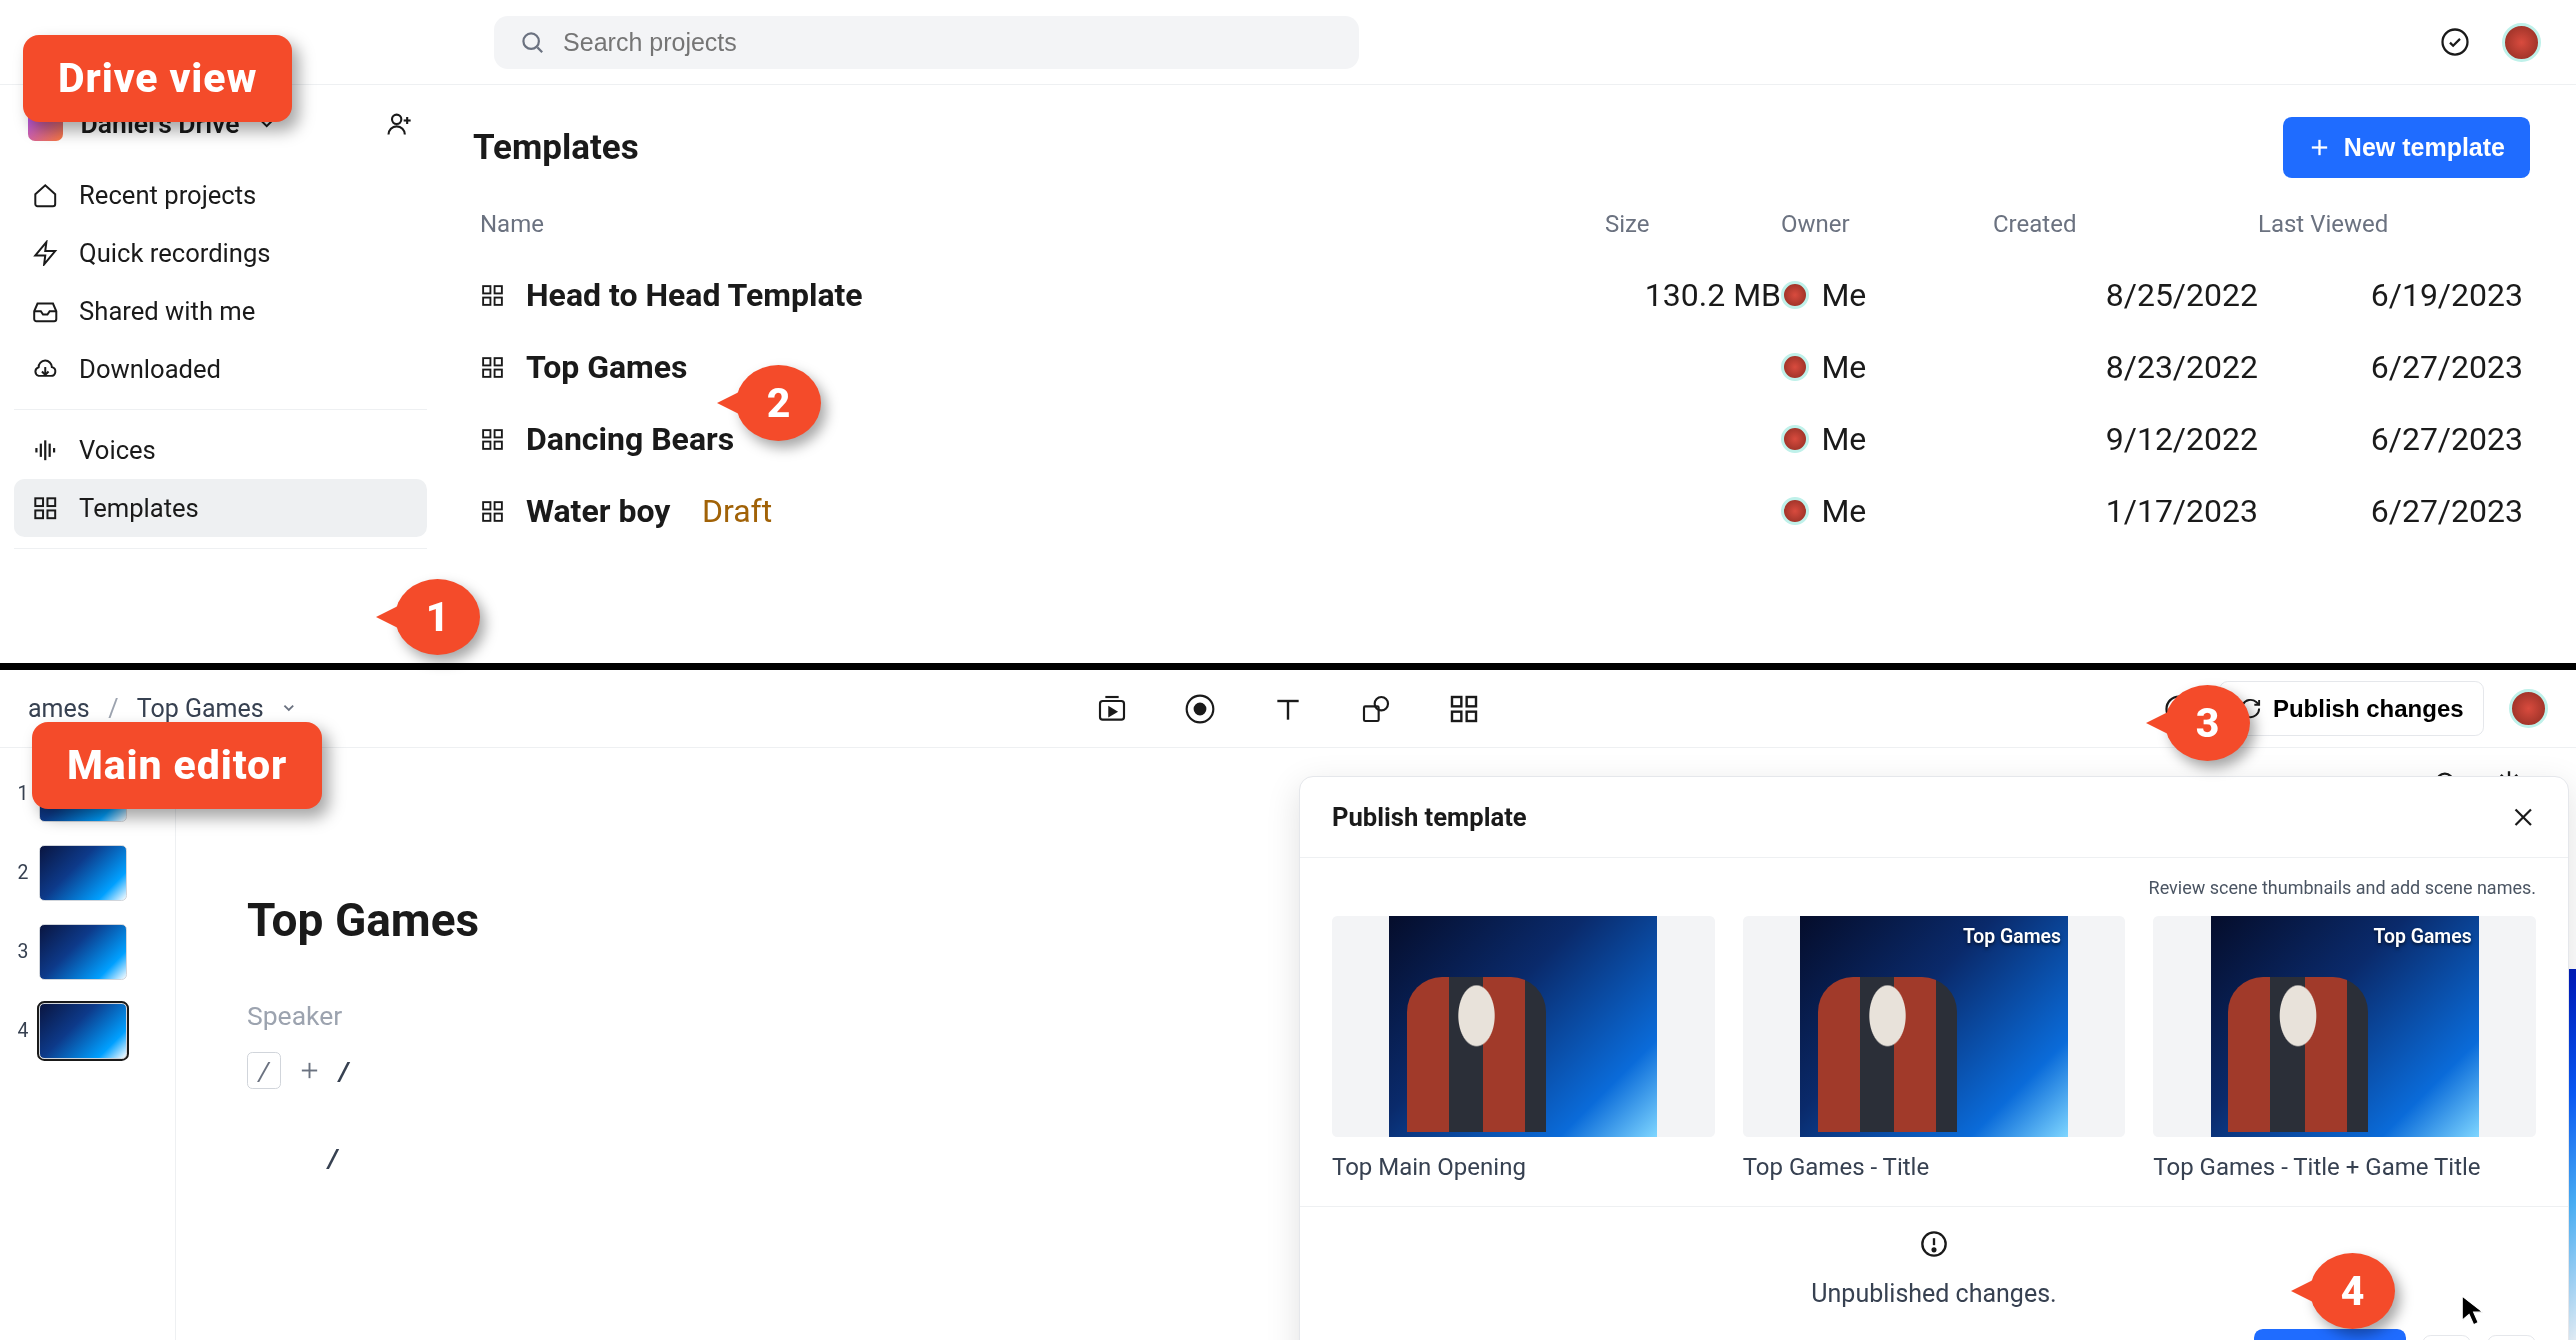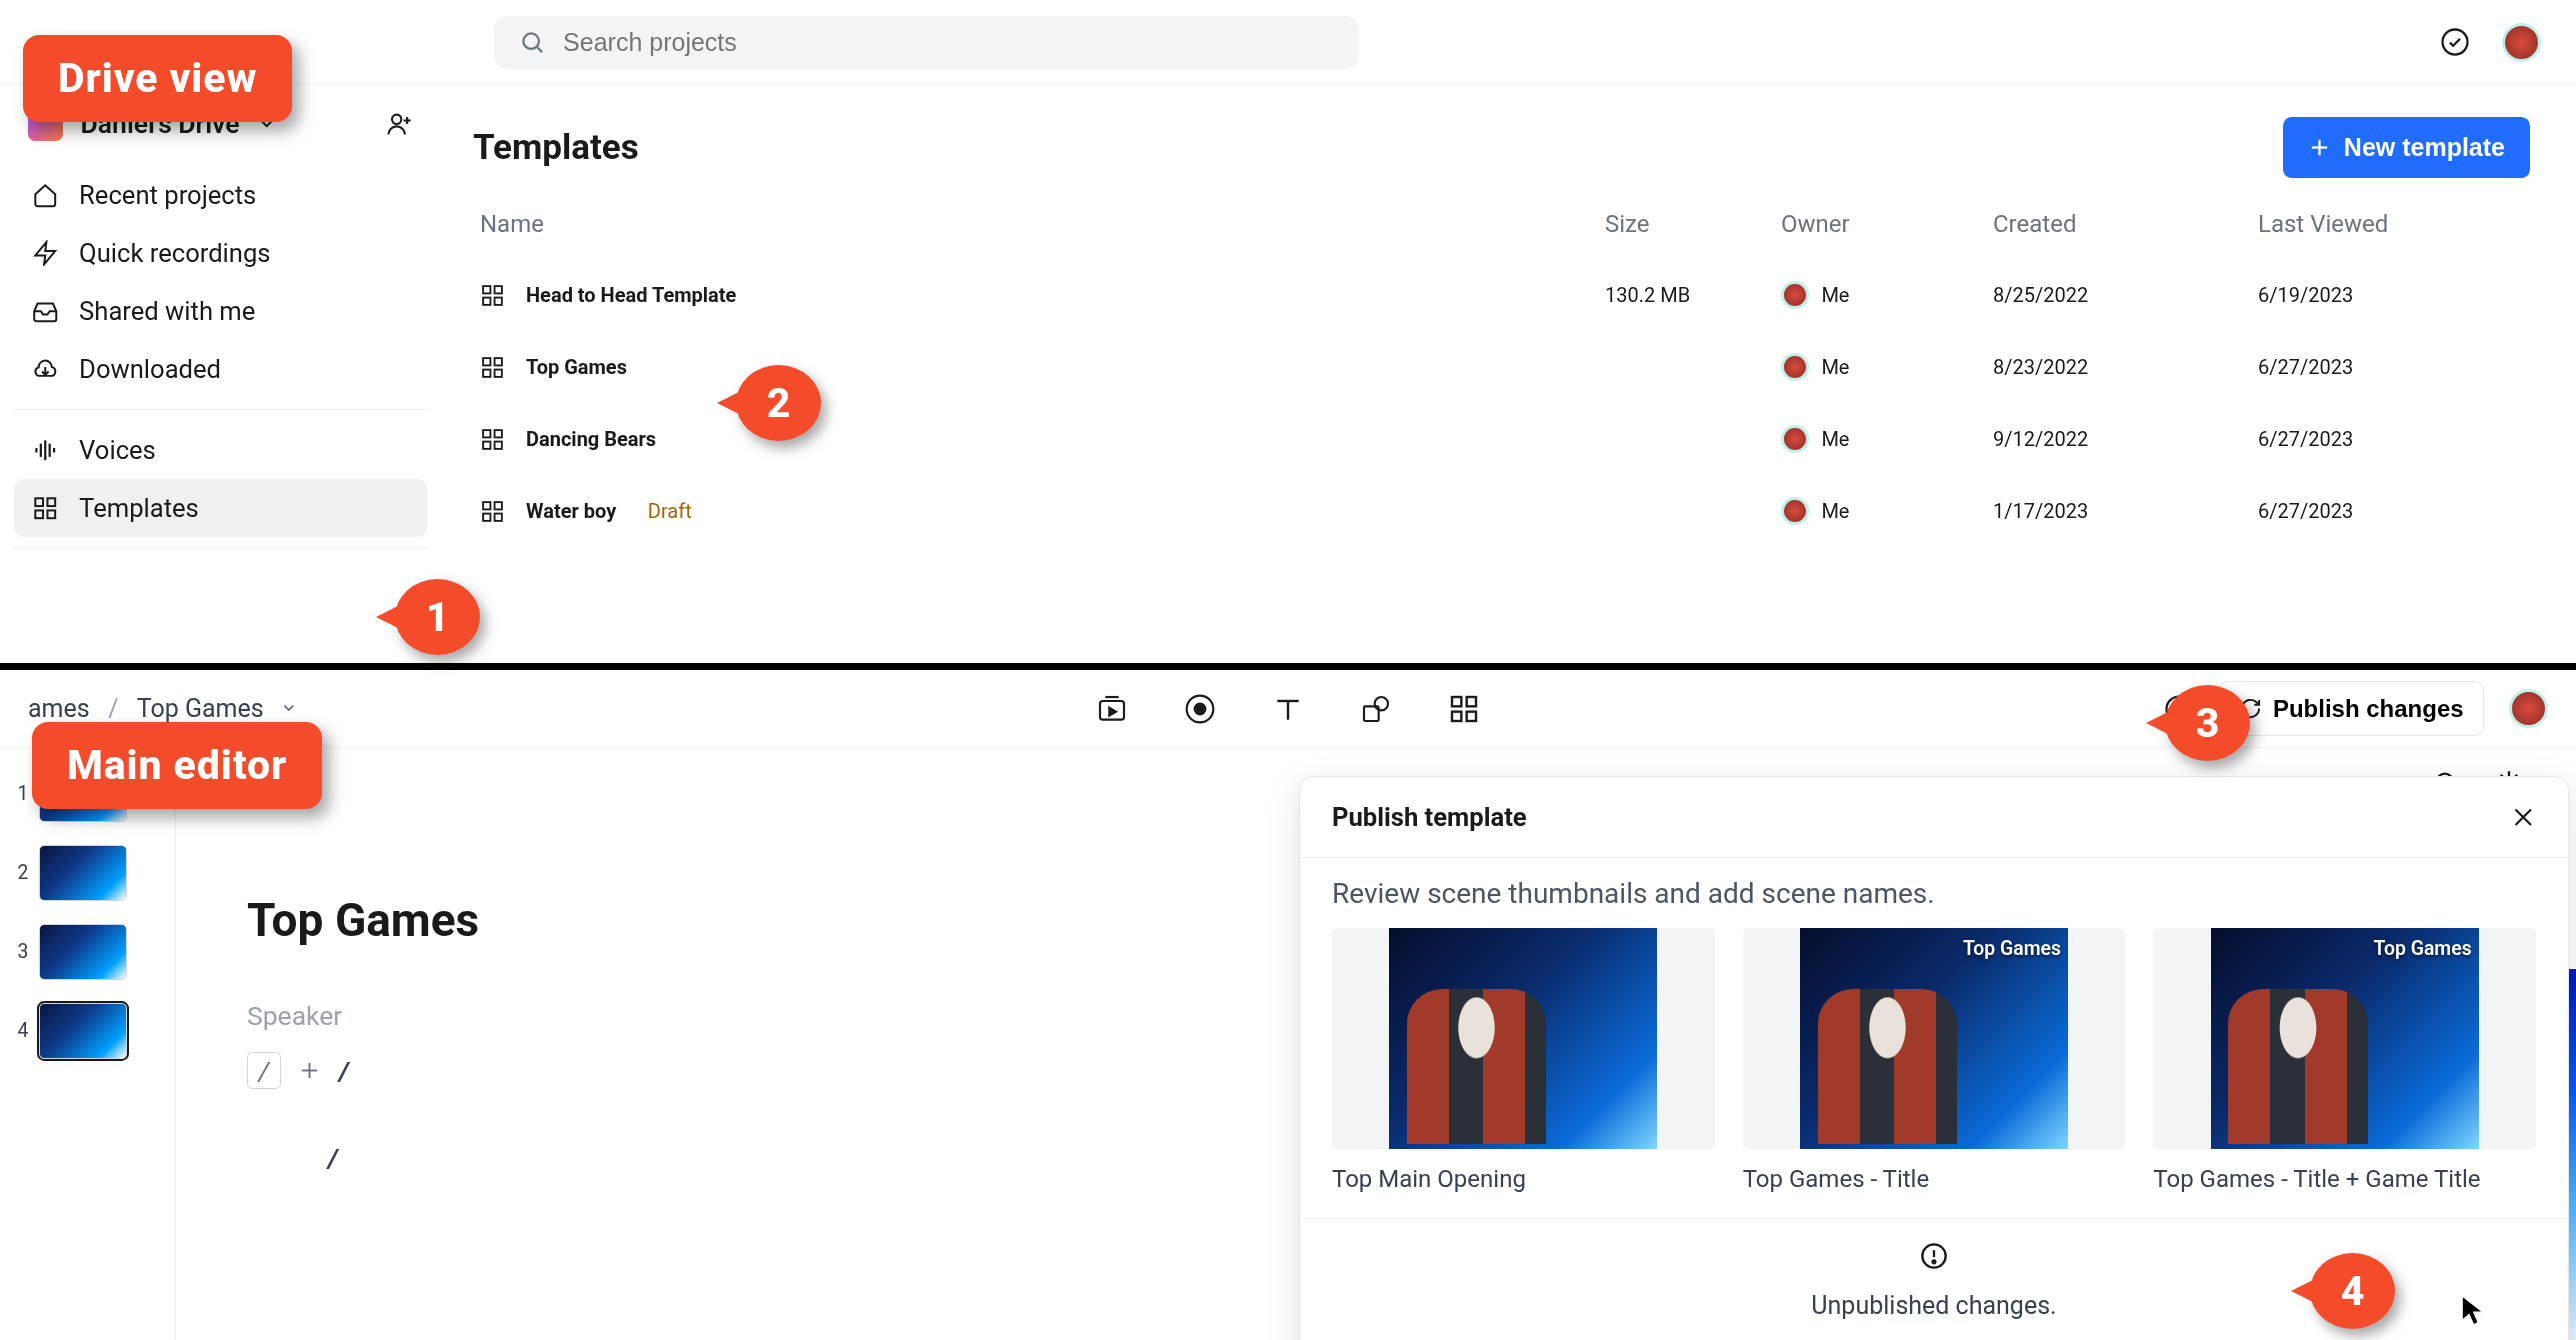--- a/index.html
+++ b/index.html
@@ -20,21 +20,21 @@
 .invite-icon { margin-left:auto; }
 .nav-item { display:flex; align-items:center; gap:21px; padding:14px 17.6px; border-radius:10.6px; cursor:pointer; font-size:25.6px; }
 .nav-item.active { background:#eef0f2; }
 .nav-sep { height:1.8px; background:#eef0f2; margin:10.6px 0; }
 .content { flex:1; padding:32px 46px 0 32px; }
 .content-head { display:flex; align-items:center; margin-bottom:32px; }
 .content-head h1 { font-size:35px; font-weight:700; }
 .new-btn { margin-left:auto; background:#1f6cff; color:#fff; border:none; border-radius:8.8px; padding:16px 25px; font-size:25px; font-weight:600; display:flex; align-items:center; gap:12.4px; cursor:pointer; }
 .table-head, .trow { display:grid; grid-template-columns: 1fr 176px 212px 265px 265px; align-items:center; padding:0 7px; }
 .table-head { color:#6b7280; font-size:24px; margin-bottom:21px; }
-.trow { height:72px; font-size:20px; }
+.trow { height:72px; font-size:32px;text-align:right; }
 .trow .namecell { display:flex; align-items:center; gap:21px; font-weight:700; }
 .trow .namecell .draft { font-weight:400; color:#a16207; margin-left:10.6px; }
 .owner-cell { display:flex; align-items:center; gap:12.4px; }
 .owner-dot { width:28px; height:28px; border-radius:50%; background:radial-gradient(circle,#d94b3e 0%,#8c2c22 100%); border:3.5px solid #bff1ea; }
 
 
 .editor { position:relative; height:670px; }
 .ed-top { height:78px; border-bottom:1.8px solid #eef0f2; display:flex; align-items:center; padding:0 28px; font-size:25px; gap:17.6px; position:relative; }
 .bc { color:#374151; }
 .bc .sep { color:#9ca3af; margin:0 12.4px; }
@@ -51,21 +51,21 @@
 .ec-tools { position:absolute; right:53px; top:21px; display:flex; gap:35px; }
 .doc-title { font-size:46px; font-weight:700; margin-top:106px; margin-bottom:53px; }
 .speaker { color:#9ca3af; font-size:26.5px; }
 .slash-row { display:flex; align-items:center; gap:17.6px; color:#6b7280; font-size:26.5px; margin-top:21px; }
 .preview-bg { position:absolute; right:0; bottom:0; width:494px; height:371px; background:linear-gradient(160deg,#000a28 0%, #0020c6 35%, #0a5cff 55%, #4cb6ff 75%, #eaf6ff 100%); }
 
 
 .panel { position:absolute; right:7px; top:776px; width:1270px; background:#fff; border:1.8px solid #e5e7eb; border-radius:14px; box-shadow:0 10.6px 35px rgba(0,0,0,.12); z-index:20; }
 .panel-head { display:flex; align-items:center; padding:25px 32px; border-bottom:1.8px solid #eef0f2; font-weight:700; font-size:25.6px; }
 .panel-head .x { margin-left:auto; cursor:pointer; }
-.panel-sub { padding:19.4px 32px 17.6px; color:#4b5563; font-size:28px; }
+.panel-sub { padding:19.4px 32px 17.6px; color:#4b5563; font-size:18px;text-align:right; }
 .cards { display:flex; gap:28px; padding:0 32px 25px; }
 .card { flex:1; }
 .card-thumb { height:221px; background:#f3f4f6; border-radius:5.3px; display:flex; align-items:center; justify-content:center; }
 .card-thumb-inner { width:70%; height:100%; background:linear-gradient(135deg,#050d2b 0%, #0a2a6b 40%, #0a6bd9 80%, #7fd6ff 100%); position:relative; overflow:hidden; }
 .thumb-person { position:absolute; left:17.6px; bottom:5.3px; width:52%; height:70%; background:radial-gradient(ellipse at 50% 25%, #e8e2da 0 18%, transparent 19%), linear-gradient(90deg,#a13a2a 0 30%, #2b2f38 30% 55%, #a13a2a 55% 85%,#2b2f38 85% 100%); border-top-left-radius:35px; border-top-right-radius:35px; }
 .thumb-label { position:absolute; right:7px; top:8.8px; color:#fff; font-size:19.4px; font-weight:600; text-shadow:0 1.8px 3.5px rgba(0,0,0,.6); white-space:nowrap; }
 .card-title { font-size:24px; color:#374151; margin-top:16px; }
 .panel-foot { display:flex; align-items:center; padding:23px 32px; border-top:1.8px solid #eef0f2; gap:21px;flex-direction:column; }
 .panel-foot .msg { color:#374151; font-size:25px; }
 .panel-foot .right { margin-left:auto; display:flex; align-items:center; gap:16px; }

